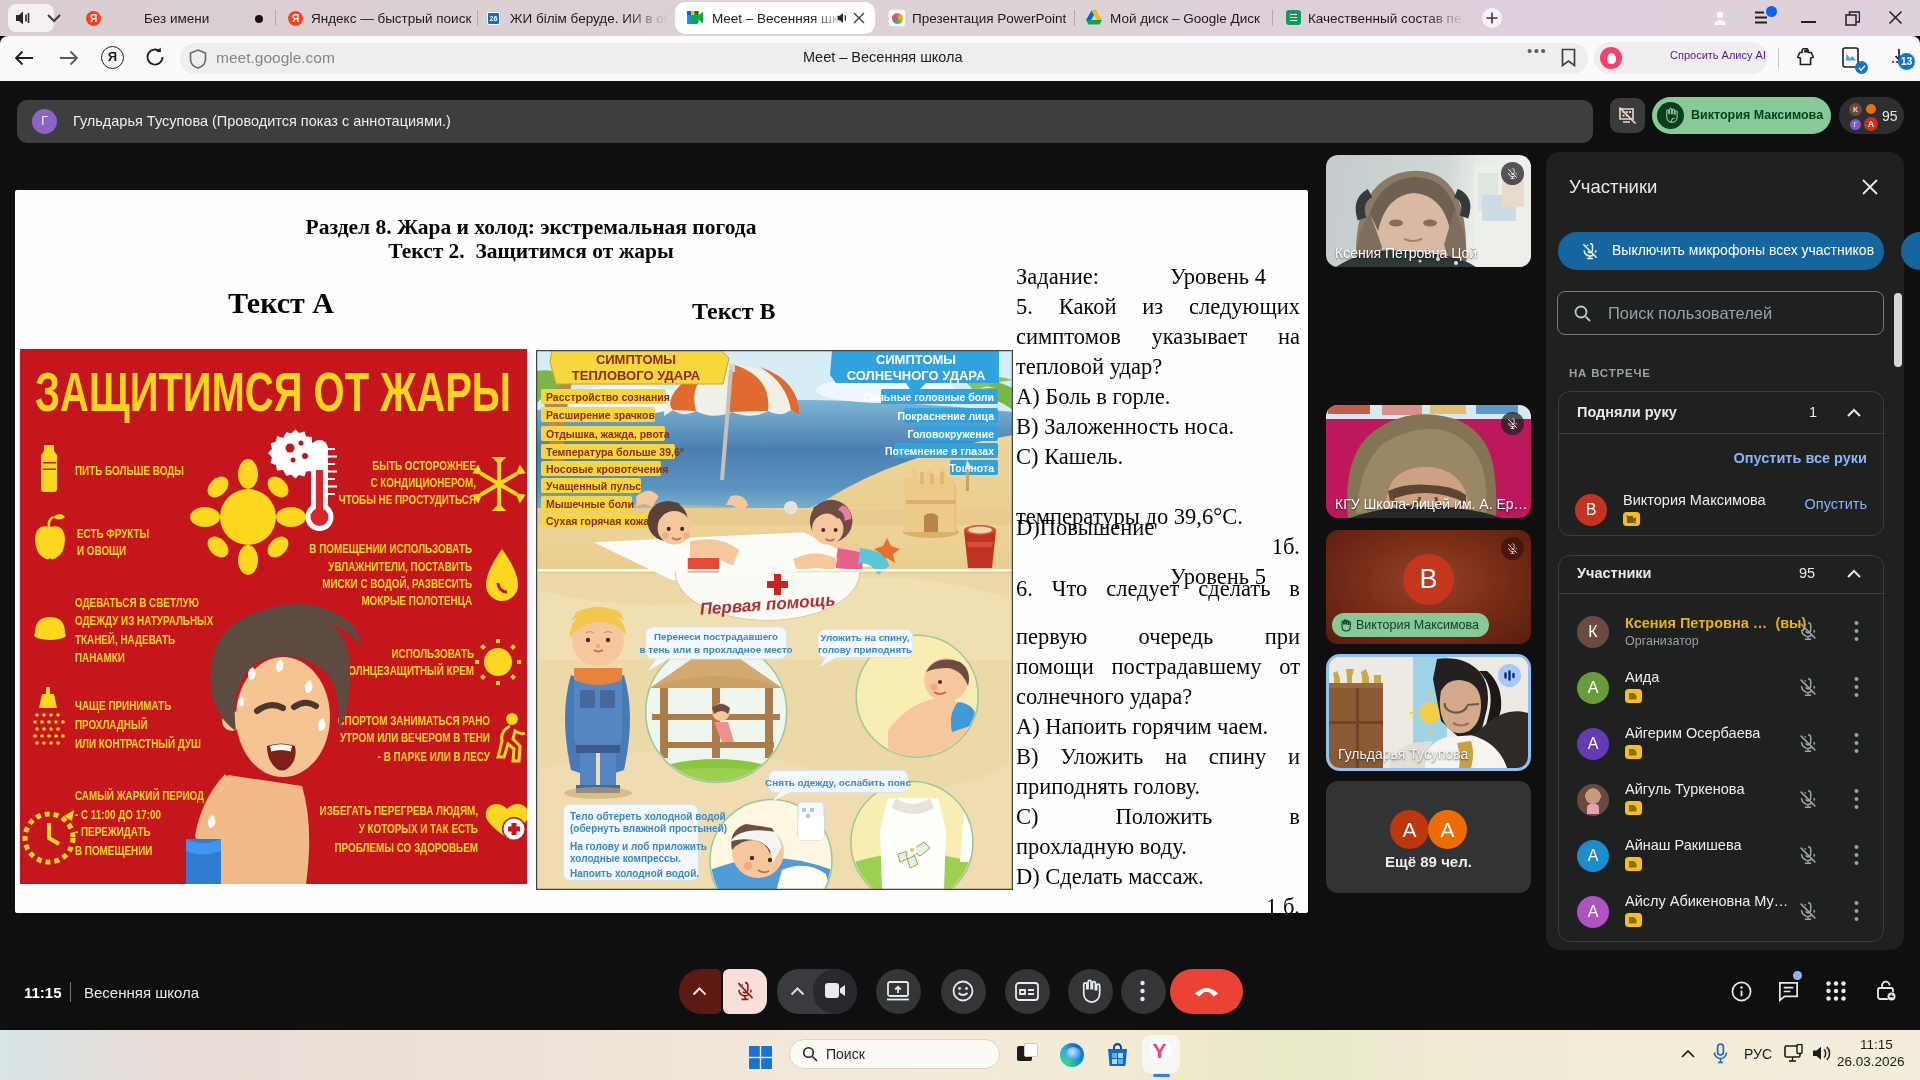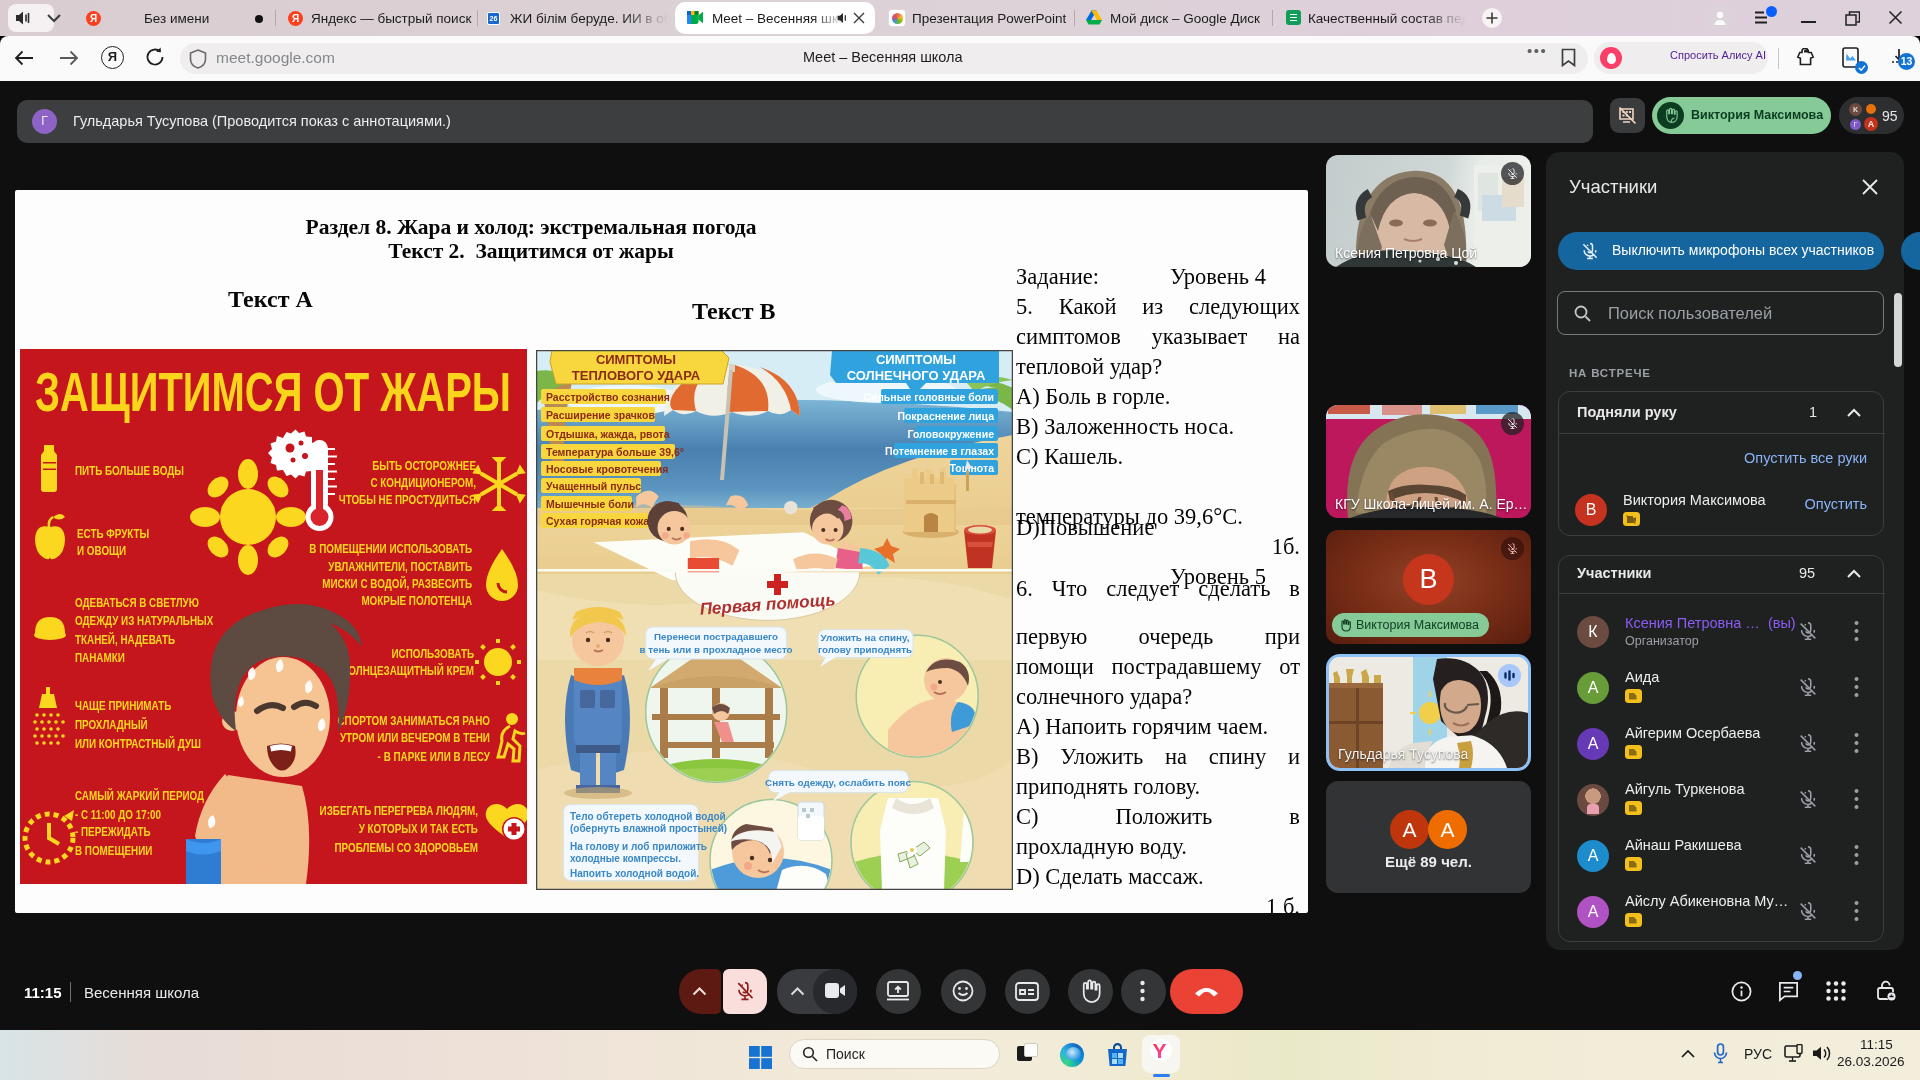--- a/index.html
+++ b/index.html
@@ -188,21 +188,21 @@
   <span class="abs" style="left:1691px;top:27px;font-size:12.5px;font-weight:bold;color:#0c3d20;">Виктория Максимова</span>
   <div class="abs" style="left:1839px;top:16px;width:65px;height:37px;background:#2d2e30;border-radius:19px;"></div>
   <div class="abs" style="left:1849px;top:22px;width:13px;height:13px;border-radius:50%;background:#6b4a3f;color:#e7d7cf;font-size:8px;font-weight:bold;text-align:center;line-height:13px;">К</div>
   <div class="abs" style="left:1866px;top:23px;width:10px;height:10px;border-radius:50%;background:#e8710a;"></div>
   <div class="abs" style="left:1850px;top:38px;width:11px;height:11px;border-radius:50%;background:#7c5cc4;color:#efe9f8;font-size:7px;text-align:center;line-height:11px;">Г</div>
   <div class="abs" style="left:1864px;top:36px;width:14px;height:14px;border-radius:50%;background:#c5321c;color:#fde9e5;font-size:9px;font-weight:bold;text-align:center;line-height:14px;">А</div>
   <span class="abs" style="left:1882px;top:27px;font-size:14px;color:#e6e6e6;">95</span>
   <div id="slide">
     <div class="abs" style="left:0;top:25px;width:1032px;text-align:center;font-size:21.5px;line-height:24px;font-weight:bold;">Раздел 8. Жара и холод: экстремальная погода</div>
     <div class="abs" style="left:0;top:49px;width:1032px;text-align:center;font-size:21.5px;line-height:24px;font-weight:bold;">Текст 2.&nbsp; Защитимся от жары</div>
-    <div class="abs" style="left:213px;top:96px;font-size:24px;font-weight:bold;">Текст А</div>
+    <div class="abs" style="left:213px;top:96px;font-size:30px;font-weight:bold;">Текст А</div>
     <div class="abs" style="left:677px;top:108px;font-size:24px;font-weight:bold;">Текст В</div>
     <div class="abs" style="left:1001px;top:72px;width:284px;font-size:22.5px;">
       <div class="tline" style="top:0;">Задание:<span class="abs" style="right:34px;">Уровень 4</span></div>
       <div class="tline just" style="top:30px;">5. Какой из следующих</div>
       <div class="tline just" style="top:60px;">симптомов указывает на</div>
       <div class="tline" style="top:90px;">тепловой удар?</div>
       <div class="tline" style="top:120px;">A) Боль в горле.</div>
       <div class="tline" style="top:150px;">B) Заложенность носа.</div>
       <div class="tline" style="top:180px;">C) Кашель.</div>
       <div class="tline" style="top:210px;margin-top:41px;">D)Повышение</div>
@@ -726,39 +726,39 @@
     <span class="abs" style="left:62px;top:152px;font-size:16.5px;color:#9aa0a6;">Поиск пользователей</span>
     <div class="abs" style="left:348px;top:141px;width:8px;height:74px;background:#d4d6d8;border-radius:4px;"></div>
     <span class="abs" style="left:23px;top:215px;font-size:11.5px;font-weight:bold;color:#9aa0a6;letter-spacing:.8px;">НА ВСТРЕЧЕ</span>
     <div class="card" style="top:239px;height:145px;">
       <span class="abs" style="left:18px;top:12px;font-size:14.5px;font-weight:bold;color:#e8e8e8;">Подняли руку</span>
       <span class="abs" style="left:250px;top:12px;font-size:14.5px;color:#e8e8e8;">1</span>
       <svg class="abs" style="left:288px;top:16px" width="14" height="9" viewBox="0 0 14 9">
           <path d="M1 8l6-6 6 6" stroke="#e8eaed" stroke-width="2" fill="none"></path>
         </svg>
       <div class="abs" style="left:0;top:41px;width:326px;height:1px;background:#3b3d3f;"></div>
-      <span class="abs blue" style="right:16px;top:58px;font-size:14.5px;font-weight:400;">Опустить все руки</span>
+      <span class="abs blue" style="right:16px;top:58px;font-size:14.5px;font-weight:700;">Опустить все руки</span>
       <div class="avatar" style="left:16px;top:102px;background:#c5321f;">В</div>
       <span class="abs" style="left:64px;top:100px;font-size:14.5px;font-weight:500;color:#eceded;">Виктория Максимова</span>
       <div class="badge" style="left:64px;top:120px;"></div>
       <svg class="abs" style="left:67px;top:122.5px" width="11" height="9" viewBox="0 0 11 9">
           <path d="M1 1h6v7H1z M7 4l3-2v5l-3-2z" fill="#7a5c10"></path>
           <path d="M0.5 0.5l9 8" stroke="#7a5c10" stroke-width="1.2"></path>
         </svg>
       <span class="abs blue" style="right:16px;top:104px;font-size:14.5px;font-weight:500;">Опустить</span>
     </div>
     <div class="card" style="top:403px;height:387px;">
       <span class="abs" style="left:18px;top:9px;font-size:14.5px;font-weight:bold;color:#e8e8e8;">Участники</span>
       <span class="abs" style="left:240px;top:9px;font-size:14.5px;color:#e8e8e8;">95</span>
       <svg class="abs" style="left:288px;top:13px" width="14" height="9" viewBox="0 0 14 9">
           <path d="M1 8l6-6 6 6" stroke="#e8eaed" stroke-width="2" fill="none"></path>
         </svg>
       <div class="abs" style="left:0;top:37px;width:326px;height:1px;background:#3b3d3f;"></div>
       <div class="avatar" style="left:18px;top:60px;background:#6b4a3f;">К</div>
-      <span class="abs" style="left:66px;top:59px;font-size:14.5px;font-weight:400;color:#8b5cf6;">Ксения Петровна …&nbsp; (вы)</span>
+      <span class="abs" style="left:66px;top:59px;font-size:14.5px;font-weight:700;color:#eab308;">Ксения Петровна …&nbsp; (вы)</span>
       <span class="abs" style="left:66px;top:78px;font-size:12.5px;color:#9aa0a6;">Организатор</span>
       <div class="avatar" style="left:18px;top:116px;background:#679c38;">А</div>
       <span class="abs" style="left:66px;top:113px;font-size:14.5px;font-weight:500;color:#eceded;">Аида</span>
       <div class="badge" style="left:66px;top:133px;"></div>
       <div class="avatar" style="left:18px;top:172px;background:#6639b7;">А</div>
       <span class="abs" style="left:66px;top:169px;font-size:14.5px;font-weight:500;color:#eceded;">Айгерим Осербаева</span>
       <div class="badge" style="left:66px;top:189px;"></div>
       <div class="avatar" style="left:18px;top:228px;background:radial-gradient(circle at 50% 38%,#c89a80 0 30%,#6a4a3e 31% 100%);"></div>
       <div class="abs" style="left:28px;top:248px;width:12px;height:10px;background:#e8a0b0;border-radius:4px 4px 0 0;"></div>
       <span class="abs" style="left:66px;top:225px;font-size:14.5px;font-weight:500;color:#eceded;">Айгуль Туркенова</span>

